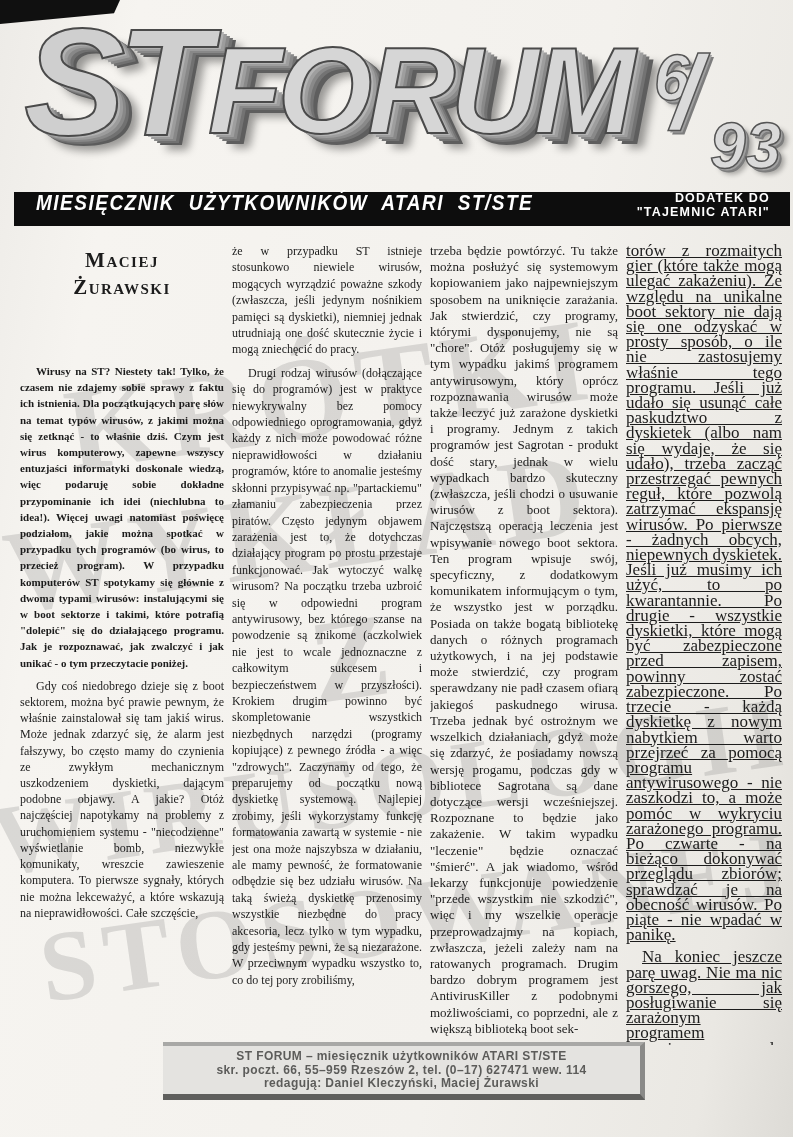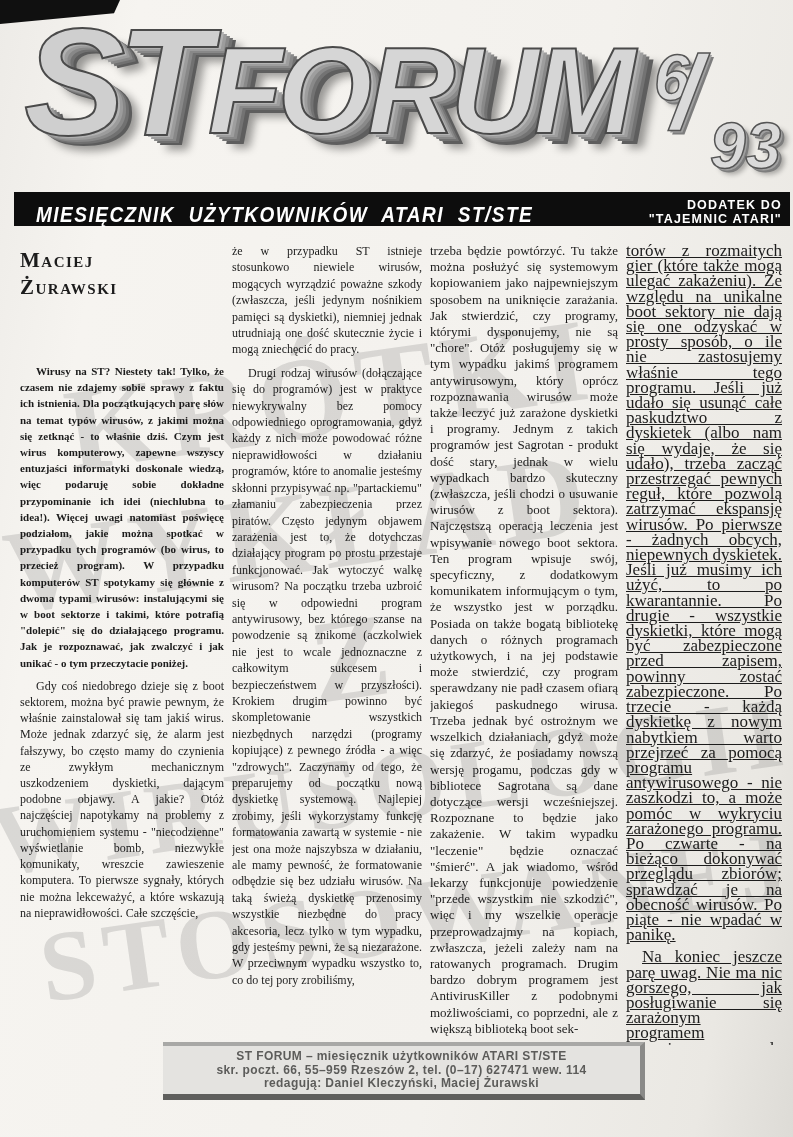--- a/index.html
+++ b/index.html
@@ -18,21 +18,21 @@
     font:italic 900 122px/1 "Liberation Sans",sans-serif;letter-spacing:-5px;color:#d6d6d6;
     -webkit-text-stroke:2px #4a4a4a;
     text-shadow:3px 2px 0 #b4b4b4,6px 4px 0 #9e9e9e,9px 6px 0 #898989,12px 8px 0 #737373,16px 11px 0 #5e5e5e,22px 15px 9px rgba(0,0,0,.38);text-align:center;}
   .issue{position:absolute;left:646px;top:38px;width:146px;height:155px;z-index:3;
     font:italic 900 64px/1 "Liberation Sans",sans-serif;color:#dadada;-webkit-text-stroke:1.5px #555;}
   .issue-top{position:absolute;left:8px;top:8px;text-shadow:2px 2px 0 #a0a0a0,4px 4px 0 #7d7d7d,7px 6px 5px rgba(0,0,0,.3);}
   .issue-slash{position:absolute;left:26px;top:2px;font-size:104px;text-shadow:2px 2px 0 #a0a0a0,4px 4px 0 #7d7d7d;}
   .issue-bottom{position:absolute;left:64px;top:76px;text-shadow:2px 2px 0 #a0a0a0,4px 4px 0 #7d7d7d,7px 6px 5px rgba(0,0,0,.3);}
   
   .masthead{position:absolute;left:14px;right:3px;top:192px;height:34px;background:#0d0d0d;z-index:4;
-    display:flex;align-items:flex-end;justify-content:space-between;box-sizing:border-box;padding:0 8px 0 22px;color:#fff;}
+    display:flex;align-items:flex-start;justify-content:space-between;box-sizing:border-box;padding:0 20px 0 22px;color:#fff;}
   .masthead-title{font:italic 700 19px "Liberation Sans",sans-serif;letter-spacing:1.5px;word-spacing:7px;transform:scaleY(1.12);white-space:nowrap;}
   .supplement{text-align:right;font:700 12.5px/13.5px "Liberation Sans",sans-serif;letter-spacing:1.2px;}
   
   .watermark{position:absolute;left:-20px;top:318px;width:900px;z-index:1;transform:rotate(-8deg);pointer-events:none;}
   .wm-line{font:700 118px/132px "Liberation Serif",serif;color:rgba(105,105,105,.20);letter-spacing:8px;white-space:nowrap;}
   .wm-1{margin-left:120px;}
   .wm-2{margin-left:40px;}
   .wm-3{margin-left:330px;}
   .wm-4{margin-left:-10px;font-size:100px;}
   .wm-5{margin-left:20px;font-size:100px;}
@@ -41,21 +41,21 @@
   .col{overflow:hidden;text-align:justify;hyphens:none;}
   .col1{width:204px;font-size:12px;line-height:16.2px;}
   .col2{width:190px;font-size:12px;line-height:16.4px;}
   .col3{width:188px;font-size:13px;line-height:16.2px;}
   .col4{width:156px;font-size:17px;line-height:15.2px;text-decoration:underline;}
   .p{margin:0;text-indent:16px;}
   .p + .p{margin-top:7px;}
   .cont{text-indent:0;}
   .lead{font-weight:700;font-size:11px;}
   .author{font-variant:small-caps;font-weight:700;font-size:21px;line-height:27px;letter-spacing:1.5px;
-    text-align:left;text-indent:0;margin:4px 0 62px 0;}
+    text-align:center;text-indent:0;margin:4px 0 62px 0;}
   
   .footer-box{position:absolute;left:163px;top:1042px;width:482px;z-index:2;background:#e4e3e0;
     border-top:4px solid #a8a8a6;border-right:5px solid #8a8a88;border-bottom:6px solid #5f5f5d;
     box-sizing:border-box;padding:4px 4px 3px 4px;text-align:center;}
   .footer-line{font:700 12px/13.5px "Liberation Sans",sans-serif;color:#5c5c5a;letter-spacing:.4px;}
 </style>
 </head>
 <body>
 
 <div class="page">

